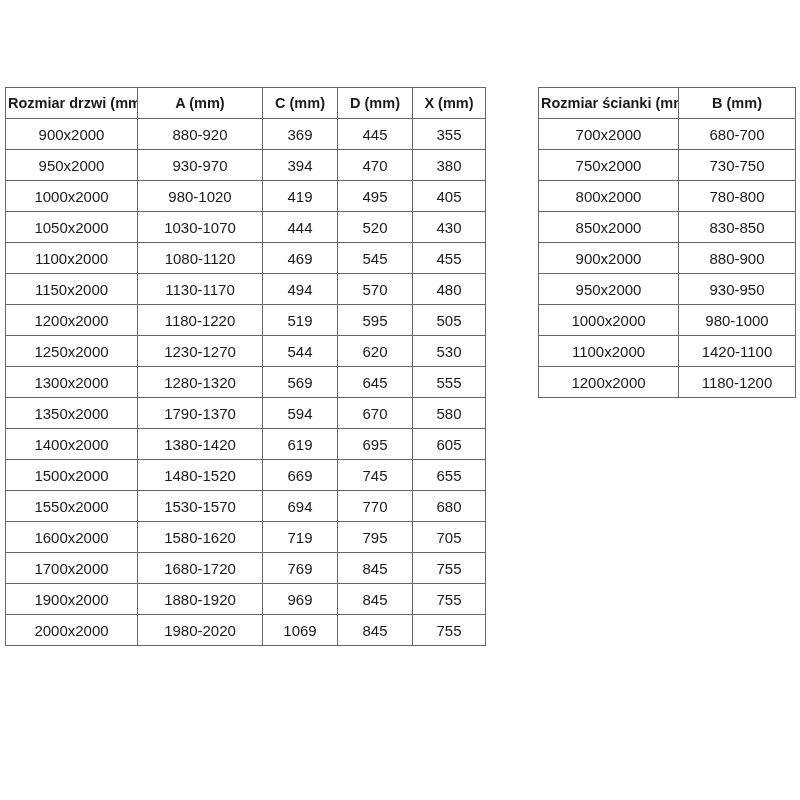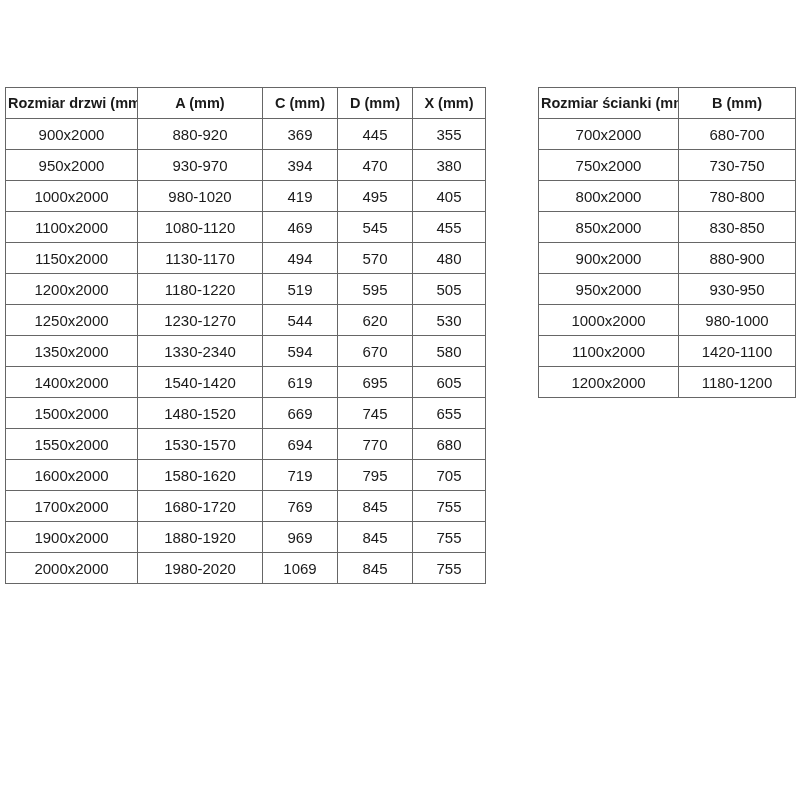--- a/index.html
+++ b/index.html
@@ -83,20 +83,27 @@
           <td>380</td>
         </tr>
         <tr>
           <td>1000x2000</td>
           <td>980-1020</td>
           <td>419</td>
           <td>495</td>
           <td>405</td>
         </tr>
         <tr>
+          <td>1050x2000</td>
+          <td>1030-1070</td>
+          <td>444</td>
+          <td>520</td>
+          <td>430</td>
+        </tr>
+        <tr>
           <td>1100x2000</td>
           <td>1080-1120</td>
           <td>469</td>
           <td>545</td>
           <td>455</td>
         </tr>
         <tr>
           <td>1150x2000</td>
           <td>1130-1170</td>
           <td>494</td>
@@ -111,29 +118,36 @@
           <td>505</td>
         </tr>
         <tr>
           <td>1250x2000</td>
           <td>1230-1270</td>
           <td>544</td>
           <td>620</td>
           <td>530</td>
         </tr>
         <tr>
+          <td>1300x2000</td>
+          <td>1280-1320</td>
+          <td>569</td>
+          <td>645</td>
+          <td>555</td>
+        </tr>
+        <tr>
           <td>1350x2000</td>
-          <td>1330-2340</td>
+          <td>1790-1370</td>
           <td>594</td>
           <td>670</td>
           <td>580</td>
         </tr>
         <tr>
           <td>1400x2000</td>
-          <td>1540-1420</td>
+          <td>1380-1420</td>
           <td>619</td>
           <td>695</td>
           <td>605</td>
         </tr>
         <tr>
           <td>1500x2000</td>
           <td>1480-1520</td>
           <td>669</td>
           <td>745</td>
           <td>655</td>

